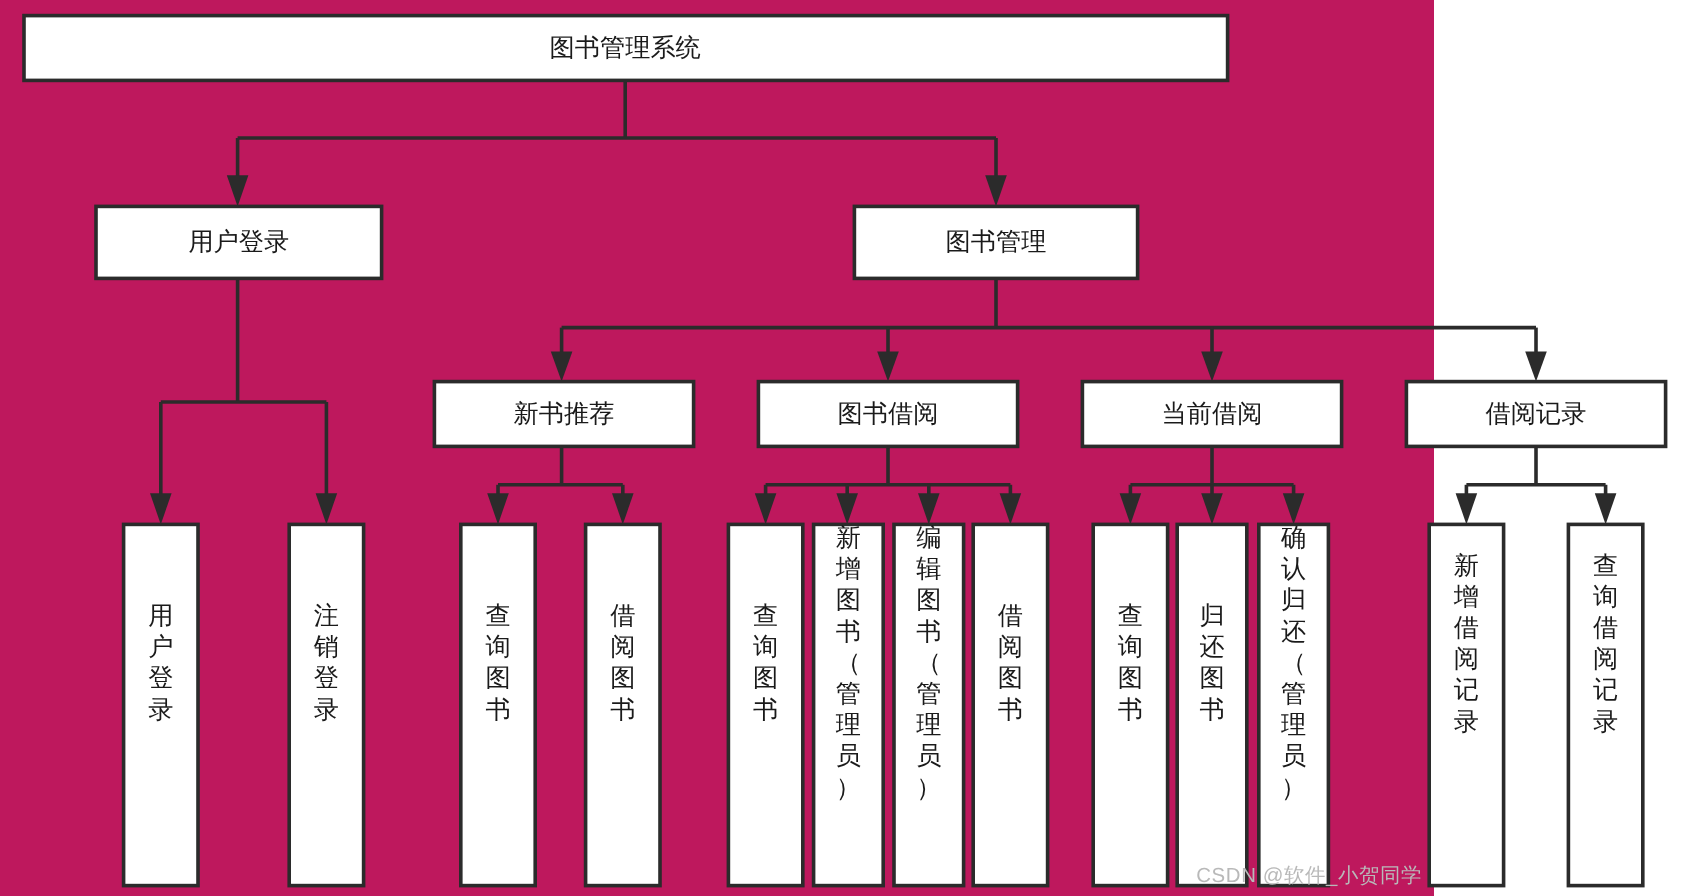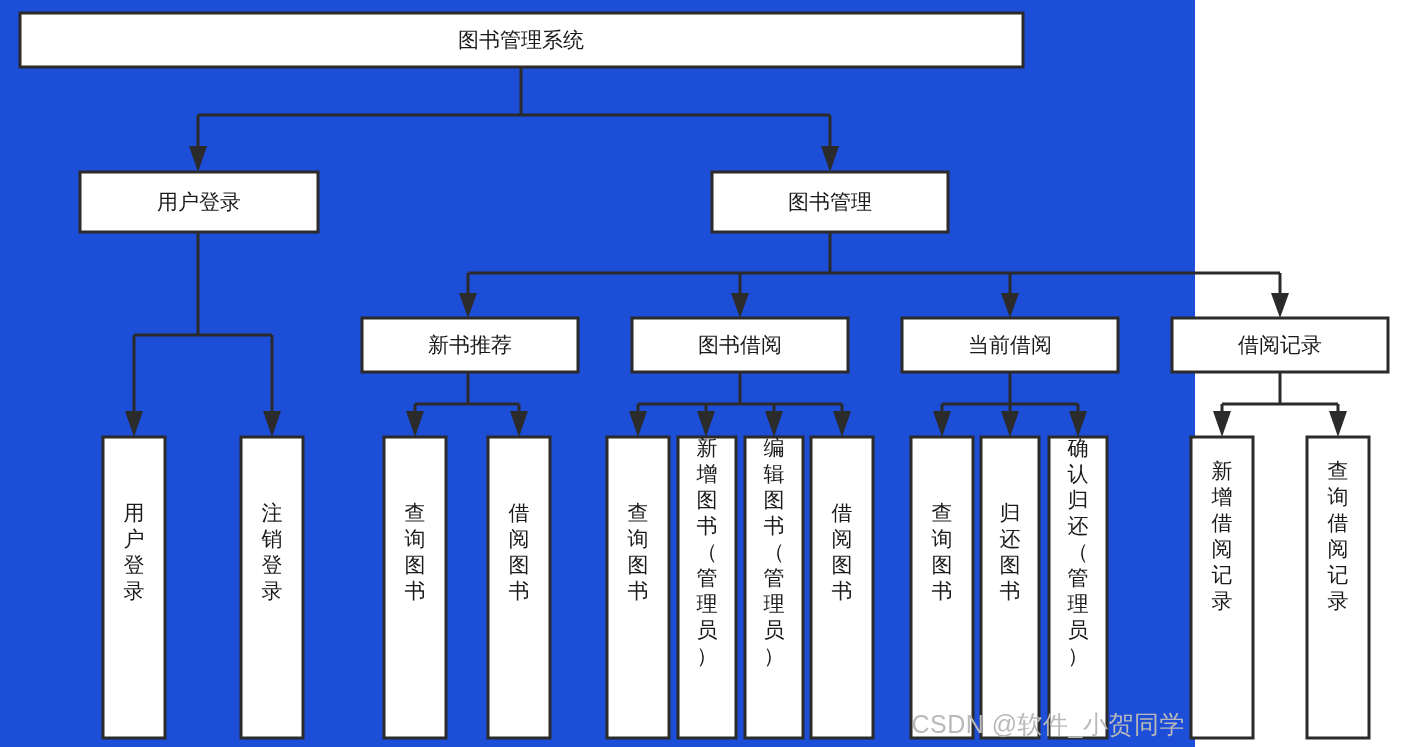--- a/index.html
+++ b/index.html
@@ -11,21 +11,21 @@
   body {
     width: 1405px;
     height: 747px;
     font-family: "Liberation Sans", "DejaVu Sans", sans-serif;
     overflow: hidden;
   }
   #diagram-root {
     position: relative;
     width: 1195px;
     height: 747px;
-    background: #1d4ed8;
+    background: #be185d;
   }
   svg#flowchart {
     position: absolute;
     left: 0;
     top: 0;
     width: 1405px;
     height: 747px;
     display: block;
   }
   .node-rect {
@@ -53,21 +53,21 @@
   }
   .arrow-head {
     fill: #2b2b2b;
     stroke: none;
   }
   .watermark-text {
     position: absolute;
     right: 10px;
     bottom: 6px;
     font-family: "Liberation Sans", "DejaVu Sans", sans-serif;
-    font-size: 25px;
+    font-size: 17px;
     color: #b9b9b9;
     white-space: nowrap;
     letter-spacing: 0.5px;
     user-select: none;
   }
 </style>
 </head>
 <body>
 
 <div id="diagram-root">

